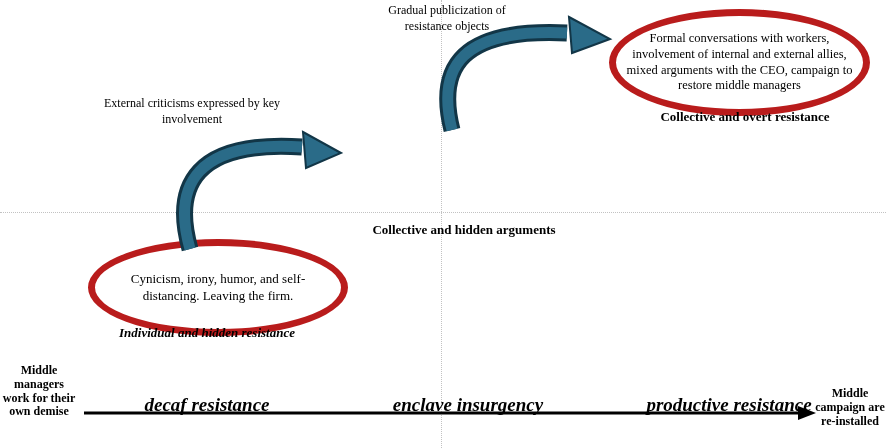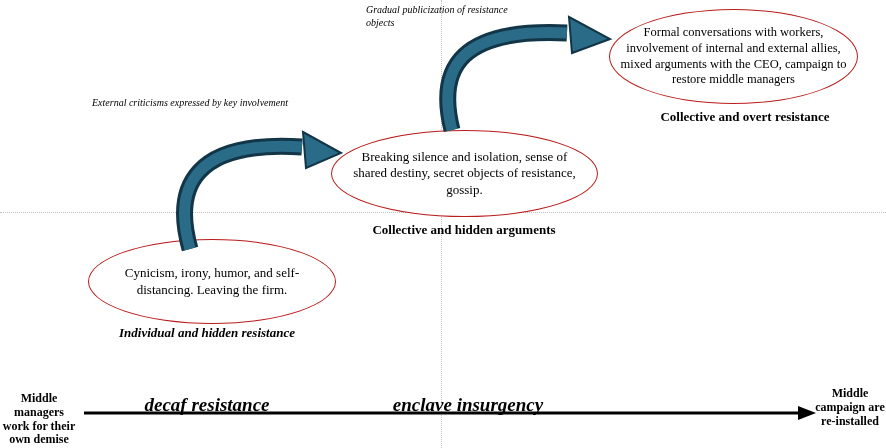--- a/index.html
+++ b/index.html
@@ -1,59 +1,57 @@
 <!DOCTYPE html>
 <html><head>
 <meta charset="utf-8">
 <style>
   html,body{margin:0;padding:0;background:#fff;}
   body{font-family:"Liberation Serif", serif; color:#000;}
   .canvas{position:relative;width:886px;height:448px;background:#fff;overflow:hidden;}
   .dotted-h{position:absolute;left:0;top:212px;width:886px;height:0;border-top:1px dotted #c2c2c2;}
   .dotted-v{position:absolute;left:441px;top:0;width:0;height:448px;border-left:1px dotted #c2c2c2;}
-  .ellipse{position:absolute;border:1px solid #b91c1c;border-radius:50%;background:#fff;
+  .ellipse{position:absolute;border:7px solid #b91c1c;border-radius:50%;background:#fff;
            display:flex;align-items:center;justify-content:center;text-align:center;
            font-size:13px;line-height:1.25;}
   .ellipse .inner{padding:0 16px;}
   .stage-label{position:absolute;font-weight:bold;font-size:13px;text-align:center;}
-  .arrow-label{position:absolute;font-style:italic;font-size:10px;line-height:1.3;}
+  .arrow-label{position:absolute;font-size:12px;text-align:center;line-height:1.3;}
   .phase-label{position:absolute;font-weight:bold;font-style:italic;font-size:19px;text-align:center;}
   .axis-endpoint{position:absolute;font-weight:bold;font-size:12px;text-align:center;line-height:1.15;}
   svg.overlay{position:absolute;left:0;top:0;width:886px;height:448px;pointer-events:none;}
 </style>
 </head>
 <body>
 
 <div class="canvas">
 
   <div class="dotted-h"></div>
   <div class="dotted-v"></div>
 
   <div class="ellipse" style="left:88px;top:239px;width:246px;height:83px;">
     <div class="inner">Cynicism, irony, humor, and self-distancing. Leaving the firm.</div>
   </div>
   <div class="stage-label" style="left:57px;top:325px;width:300px;font-style:italic;">Individual and hidden resistance</div>
 
-  <div class="ellipse" style="left:331px;top:130px;width:265px;height:85px;">
-    <div class="inner">Breaking silence and isolation, sense of shared destiny, secret objects of resistance, gossip.</div>
-  </div>
   <div class="stage-label" style="left:314px;top:222px;width:300px;">Collective and hidden arguments</div>
 
   <div class="ellipse" style="left:609px;top:9px;width:247px;height:93px;font-size:12.5px;">
     <div class="inner" style="padding:0 8px;">Formal conversations with workers, involvement of internal and external allies, mixed arguments with the CEO, campaign to restore middle managers</div>
   </div>
   <div class="stage-label" style="left:595px;top:109px;width:300px;">Collective and overt resistance</div>
 
   <div class="arrow-label" style="left:92px;top:96px;width:200px;">External criticisms expressed by key involvement</div>
   <div class="arrow-label" style="left:366px;top:3px;width:162px;">Gradual publicization of resistance objects</div>
 
   <div class="phase-label" style="left:107px;top:394px;width:200px;">decaf resistance</div>
   <div class="phase-label" style="left:368px;top:394px;width:200px;text-align:center;">enclave insurgency</div>
+  <div class="phase-label" style="left:629px;top:394px;width:200px;">productive resistance</div>
 
-  <div class="axis-endpoint" style="left:0px;top:392px;width:78px;">Middle managers work for their own demise</div>
+  <div class="axis-endpoint" style="left:0px;top:364px;width:78px;">Middle managers work for their own demise</div>
   <div class="axis-endpoint" style="left:814px;top:387px;width:72px;">Middle campaign are re-installed</div>
 
   <svg class="overlay" viewBox="0 0 886 448">
 
     <g>
       <path d="M 190 249 C 172 185, 196 140, 302 147" fill="none" stroke="#123647" stroke-width="17"></path>
       <path d="M 190 249 C 172 185, 196 140, 302 147" fill="none" stroke="#2a6b88" stroke-width="11"></path>
       <polygon points="303,132 341,153 306,168" fill="#2a6b88" stroke="#123647" stroke-width="2"></polygon>
     </g>
 

